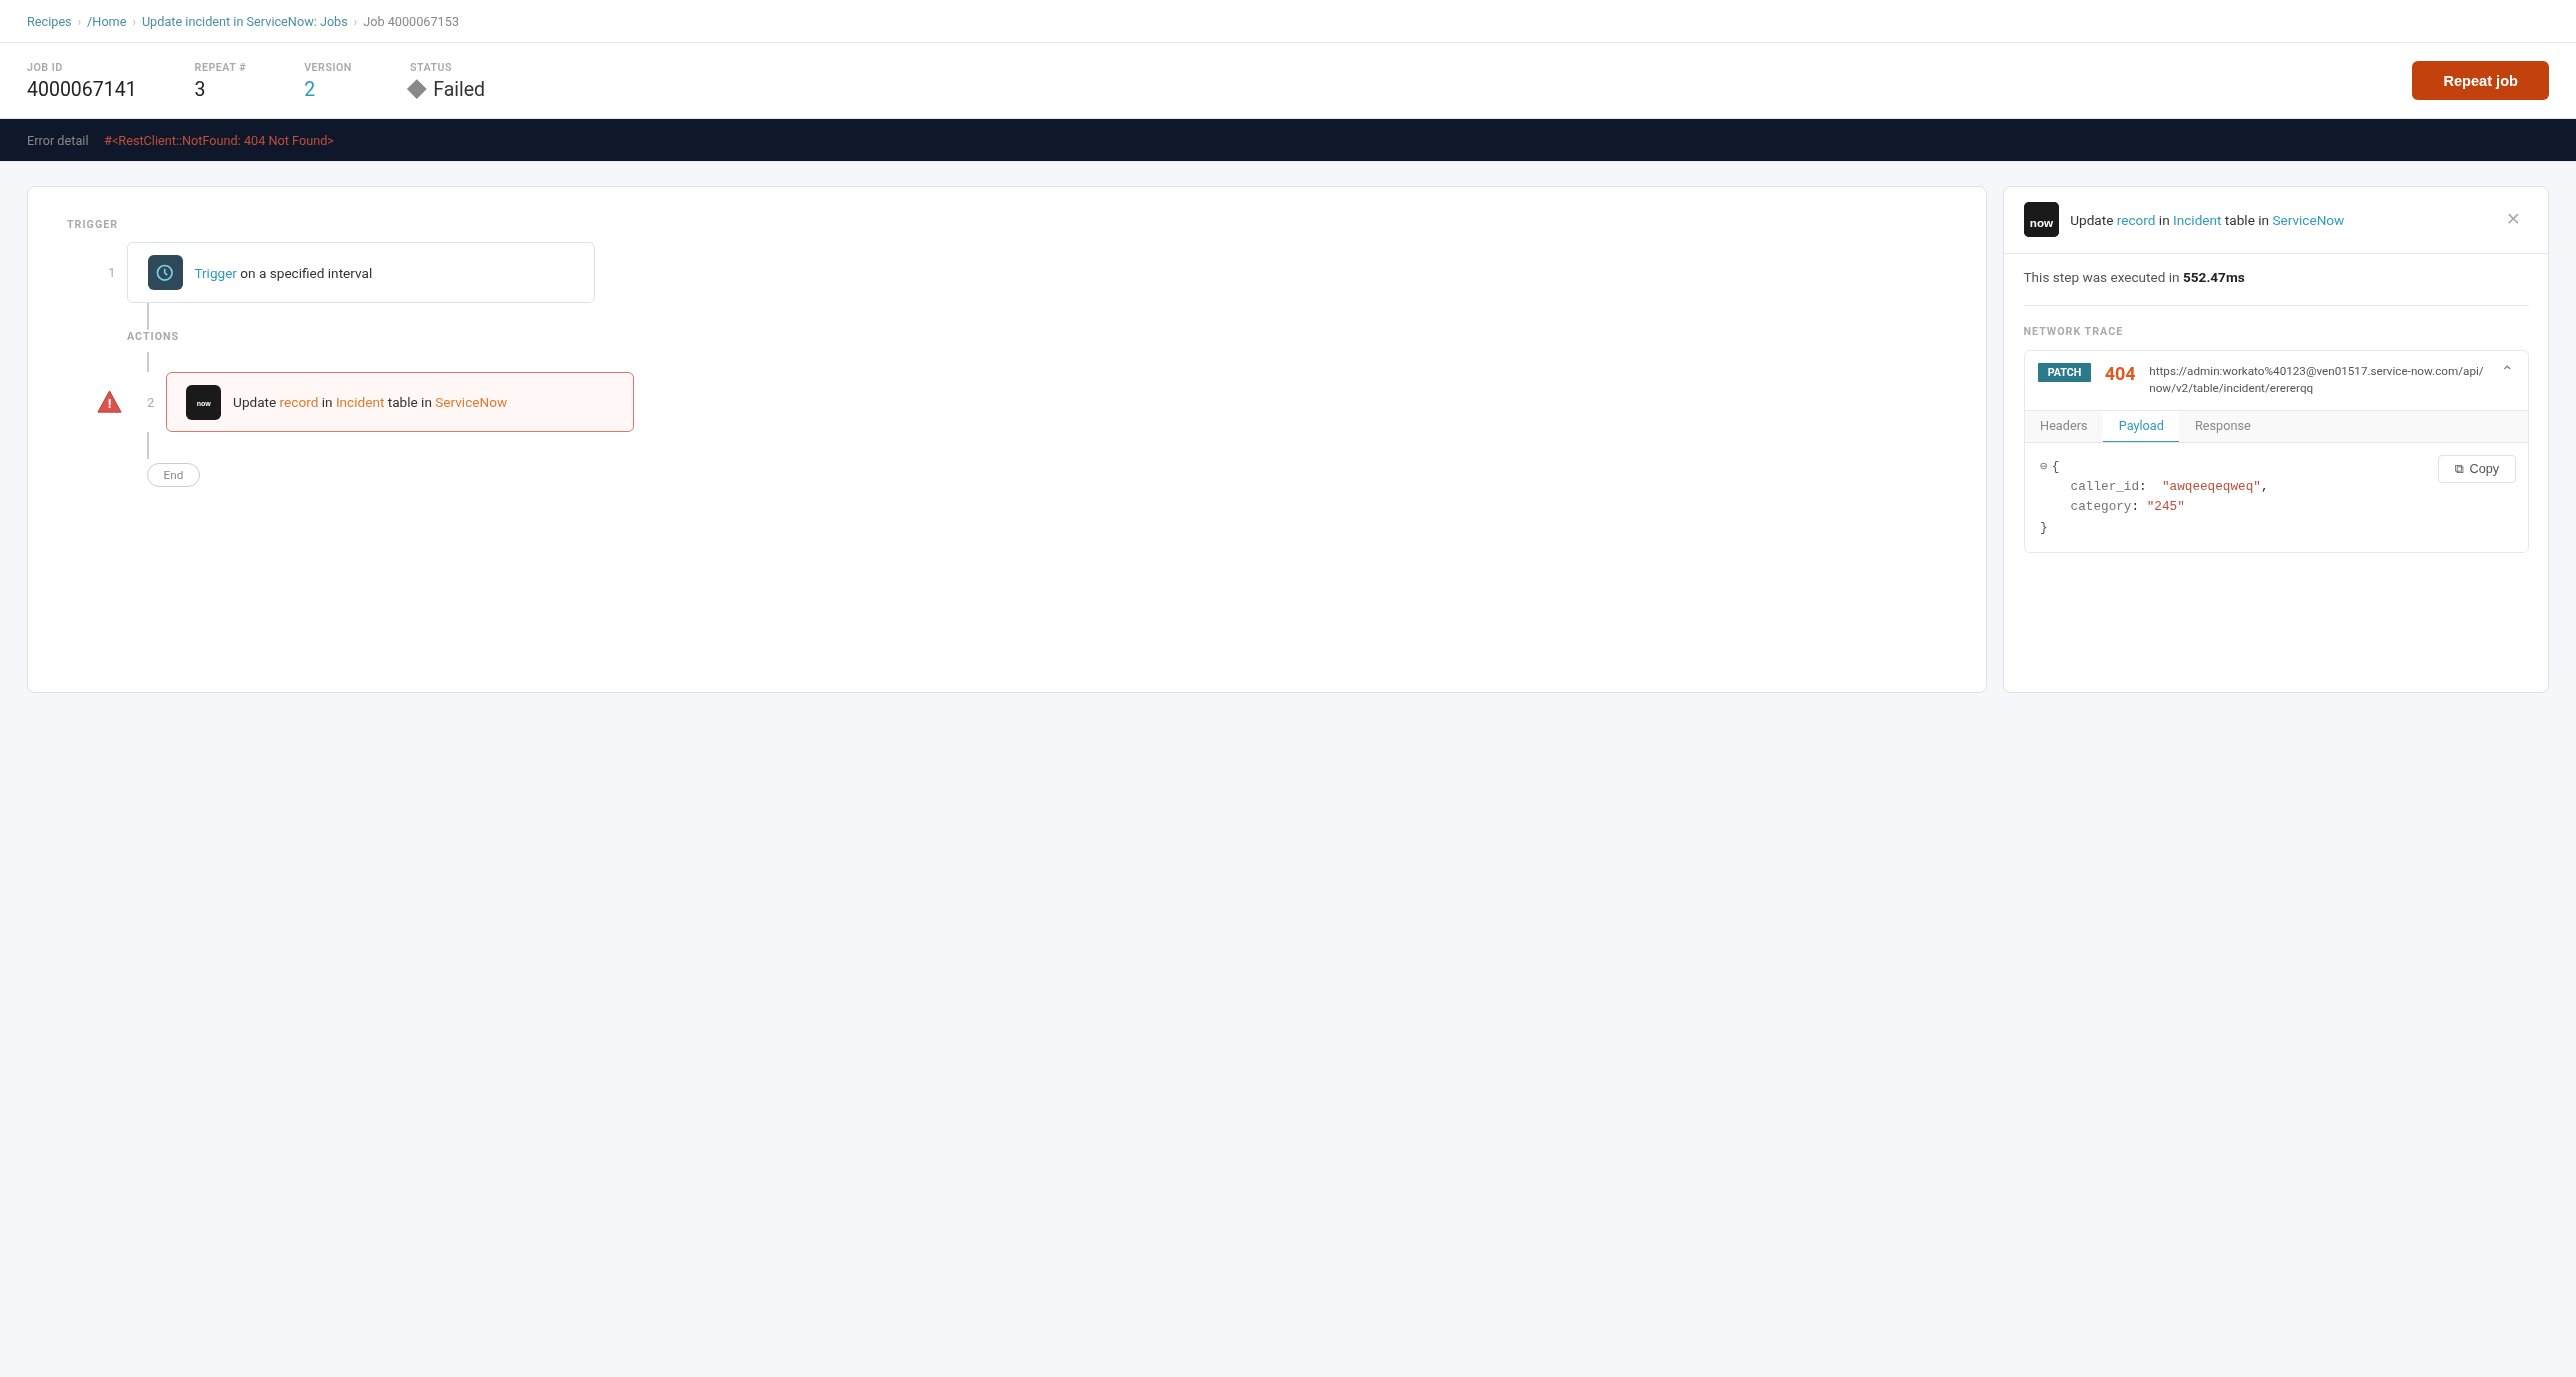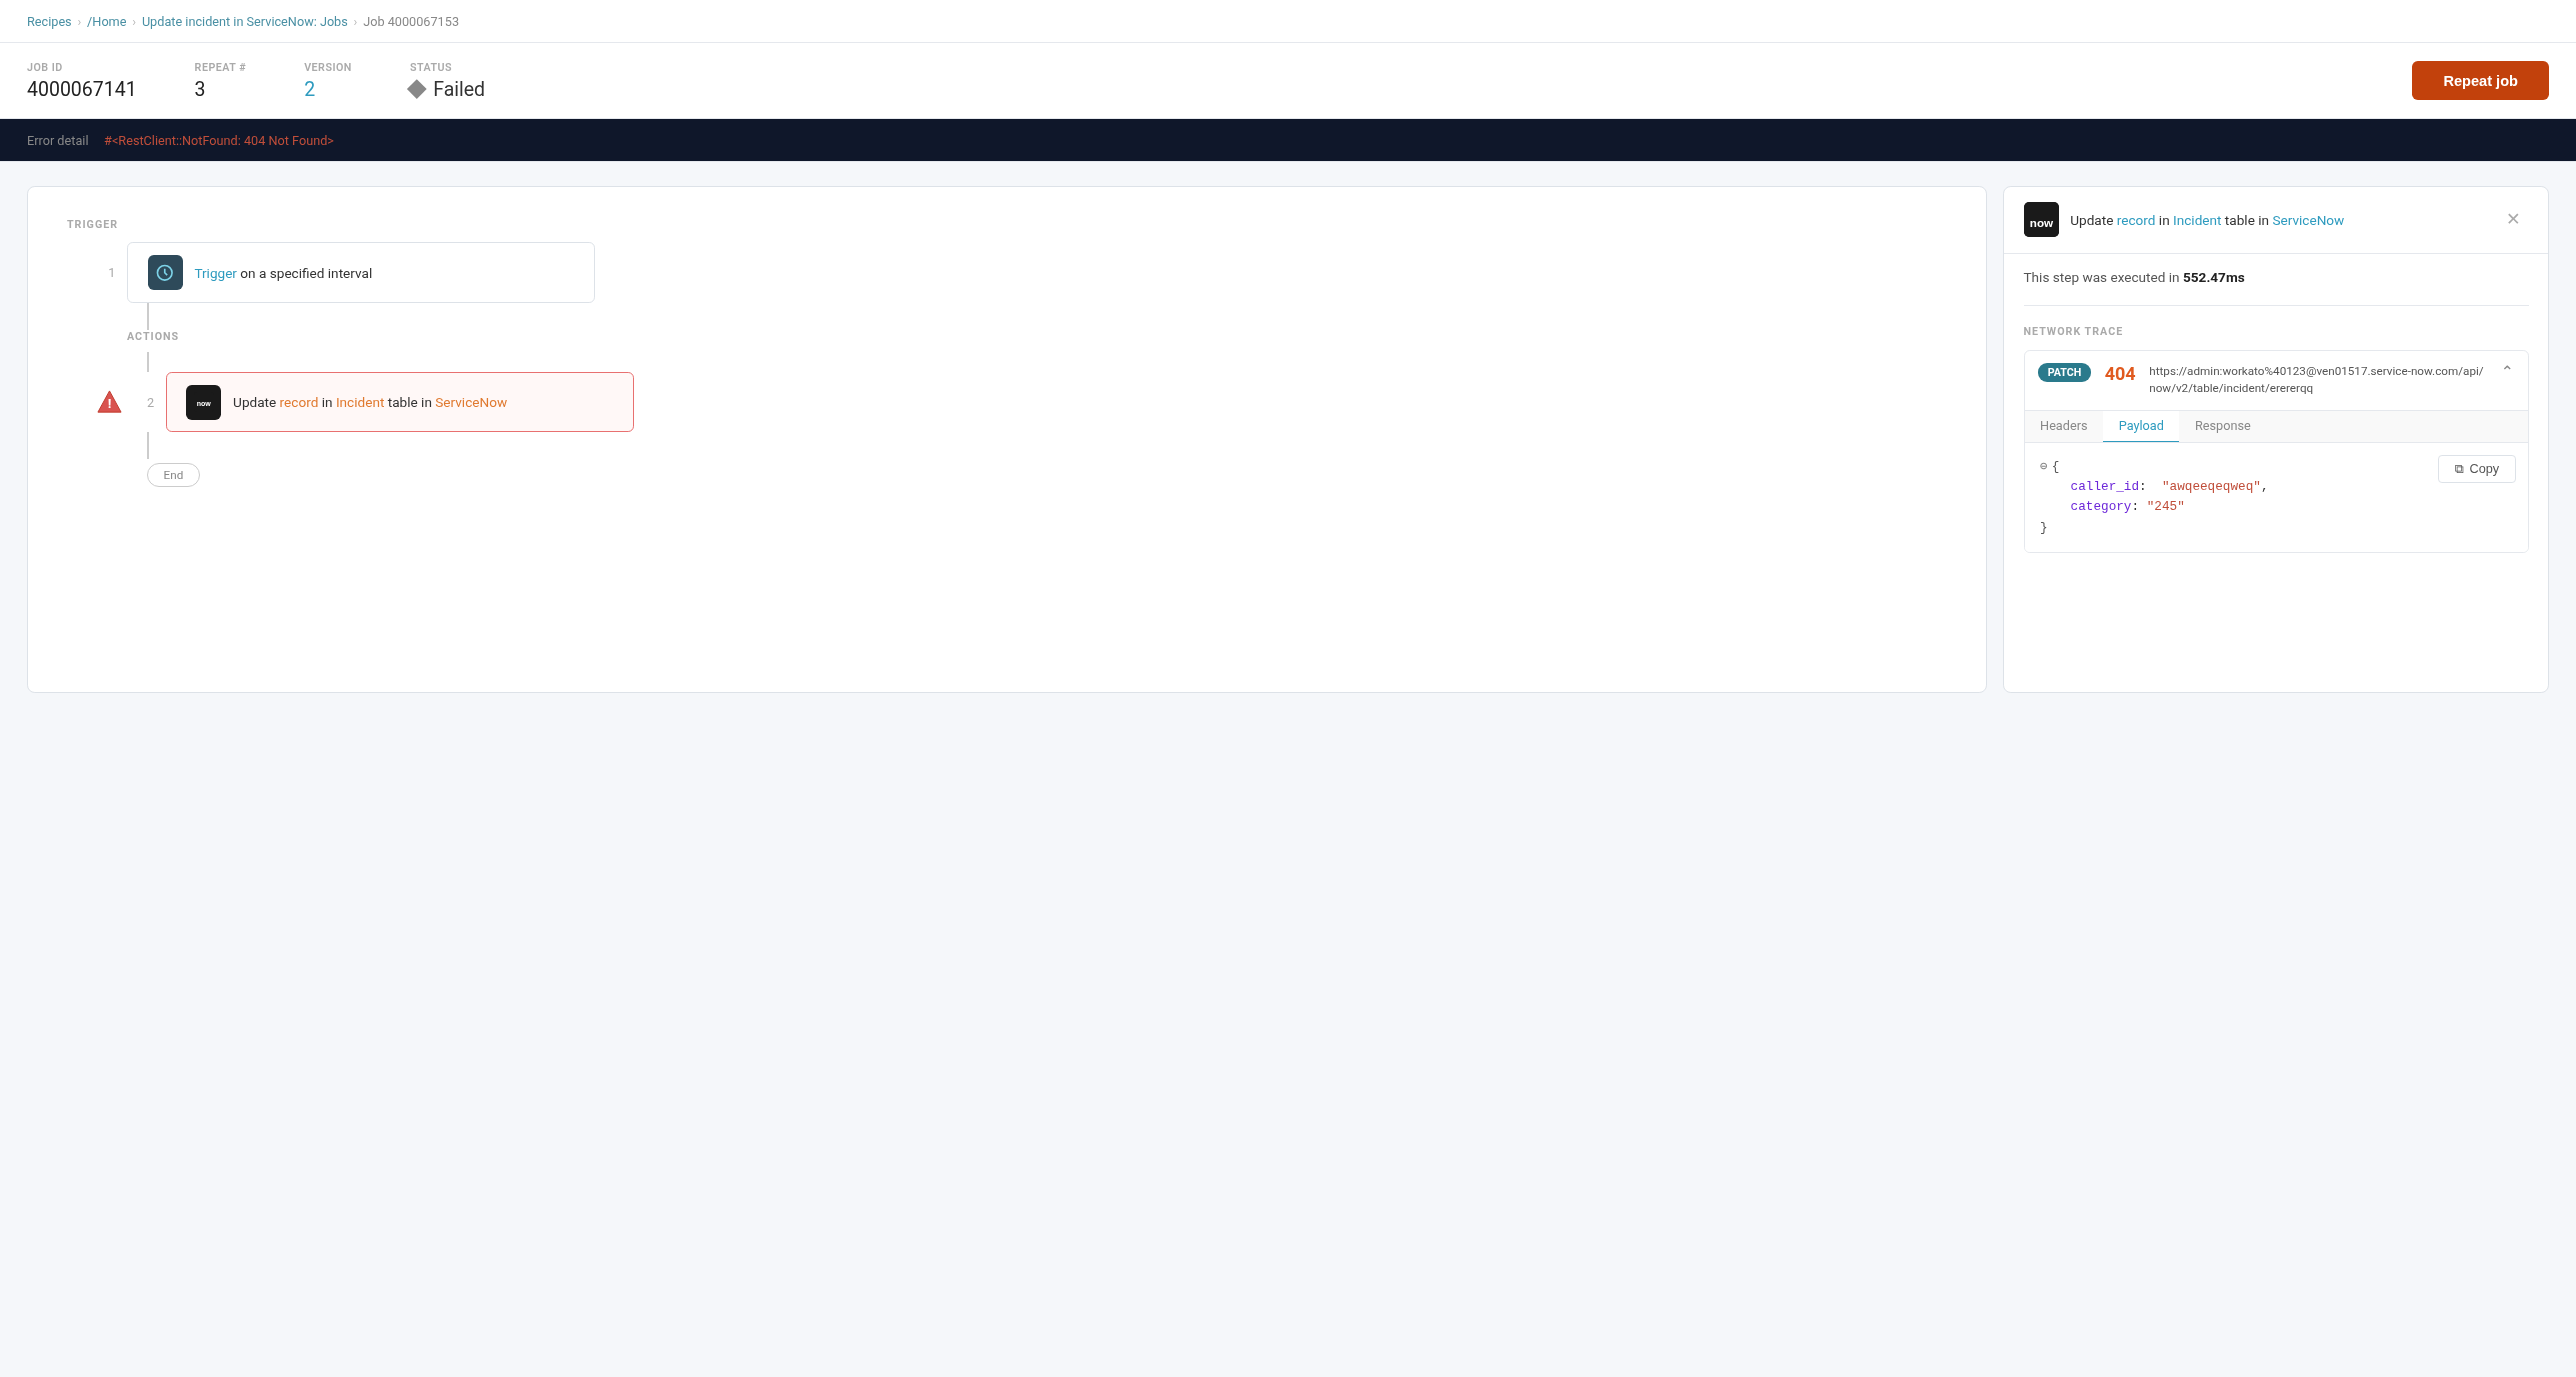--- a/index.html
+++ b/index.html
@@ -283,21 +283,21 @@
       gap: 13.6px;
       cursor: pointer;
     }
 
     .patch-badge {
       background: #2a7a8c;
       color: #fff;
       font-size: 10.7px;
       font-weight: 700;
       padding: 2.9px 9.7px;
-      border-radius: 9px;
+      border-radius: 1px;
       flex-shrink: 0;
     }
 
     .status-404 {
       color: #e05a1f;
       font-size: 18px;
       font-weight: 700;
       flex-shrink: 0;
     }
 
@@ -336,21 +336,21 @@
       position: relative;
     }
 
     .code-block {
       font-family: 'Courier New', monospace;
       font-size: 12.7px;
       line-height: 1.6;
       color: #333;
     }
     .code-block .brace { color: #555; }
-    .code-block .key { color: #6d28d9; }
+    .code-block .key { color: #737373; }
     .code-block .string-val { color: #c04e3a; }
     .code-block .circle-minus {
       color: #888;
       margin-right: 3.9px;
     }
 
     .copy-btn {
       position: absolute;
       top: 11.7px;
       right: 11.7px;

